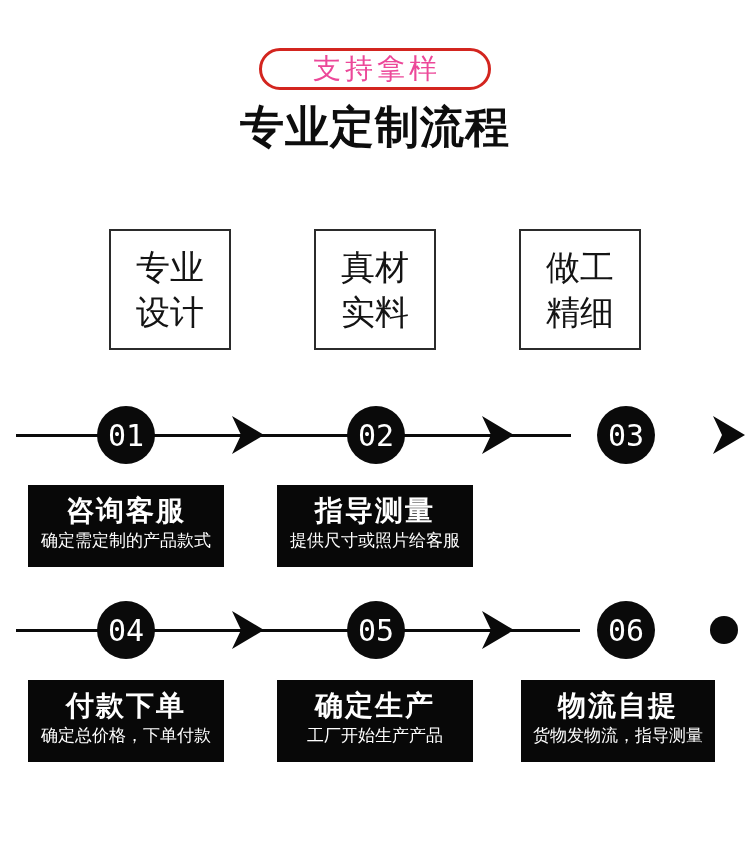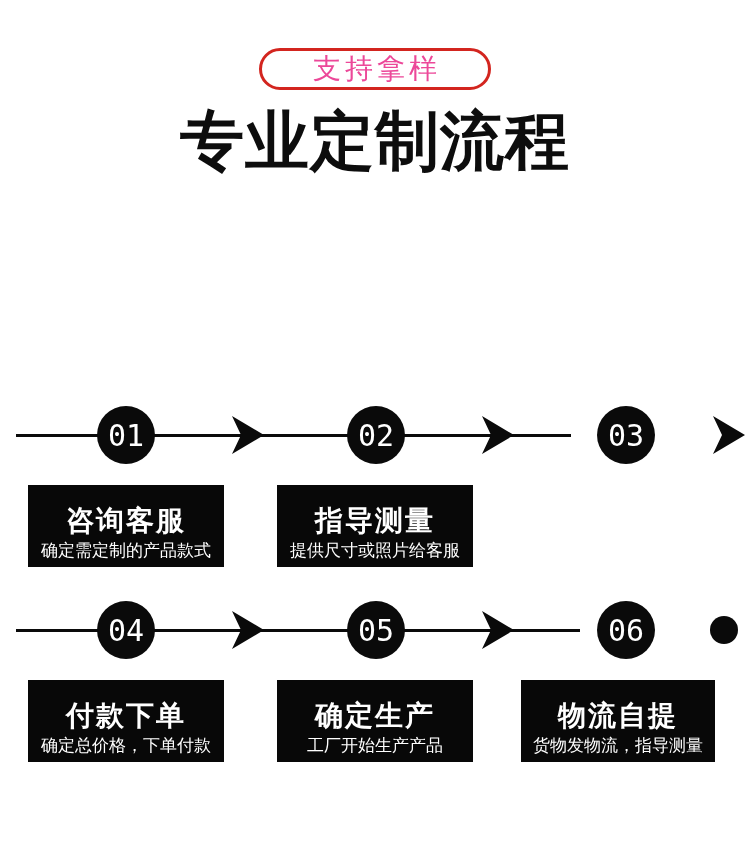--- a/index.html
+++ b/index.html
@@ -17,21 +17,21 @@
     width: 226px; height: 36px;
     border: 3px solid #d3251f; border-radius: 22px;
     color: #ec4899; font-size: 28px; letter-spacing: 4px;
     display: flex; align-items: center; justify-content: center;
     text-indent: 4px;
   }
 
   
   .title {
     position: absolute; top: 98px; left: 0; width: 750px;
-    text-align: center; font-size: 64px; font-weight: 700;
+    text-align: center; font-size: 44px; font-weight: 700;
     color: #0d0d0d; letter-spacing: 1px;
   }
 
   
   .features {
     position: absolute; top: 229px; left: 0; width: 750px;
     display: flex; justify-content: center; gap: 83px;
   }
   .feature-card {
     width: 122px; height: 121px; box-sizing: border-box;
@@ -66,37 +66,45 @@
     border-radius: 50%; background: #0a0a0a;
   }
 
   
   .step-boxes { position: absolute; left: 0; width: 750px; height: 82px; }
   .step-boxes-1 { top: 485px; }
   .step-boxes-2 { top: 680px; }
   .step-box {
     position: absolute; top: 0; height: 82px; background: #080808;
     color: #ffffff; text-align: center; box-sizing: border-box;
-    padding-top: 19px;
+    padding-top: 9px;
   }
   .step-box-a { left: 28px; width: 196px; }
   .step-box-b { left: 277px; width: 196px; }
   .step-box-c { left: 521px; width: 194px; }
   .step-title { font-size: 28px; font-weight: 700; line-height: 33px; letter-spacing: 2px; }
   .step-desc  { font-size: 17px; line-height: 24px; margin-top: 2px; }
 </style>
 </head>
 <body>
 
 <div class="page">
 
   <div class="badge">支持拿样</div>
 
   <div class="title">专业定制流程</div>
 
+  <div class="features">
+    <div class="feature-card">专业
+设计</div>
+    <div class="feature-card">真材
+实料</div>
+    <div class="feature-card">做工
+精细</div>
+  </div>
 
   <div class="flow-row flow-row-1">
     <div class="flow-line"></div>
     <div class="step-circle circle-a">
         <span>01</span>
       </div>
     <svg class="arrow arrow-a" viewBox="0 0 32 38">
         <polygon points="0,0 32,19 0,38 9,19" fill="#0a0a0a"></polygon>
       </svg>
     <div class="step-circle circle-b">

